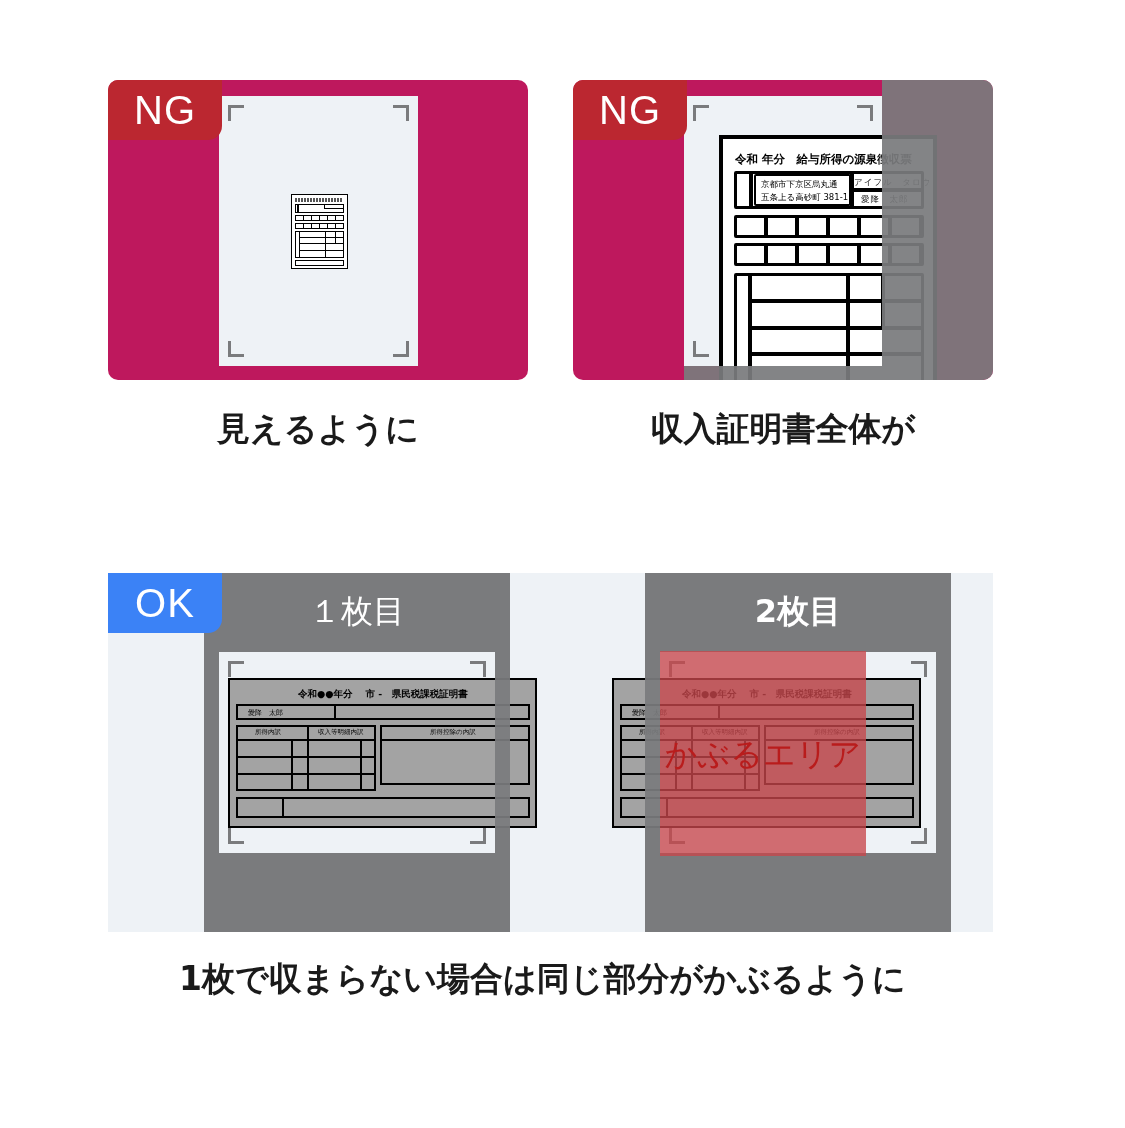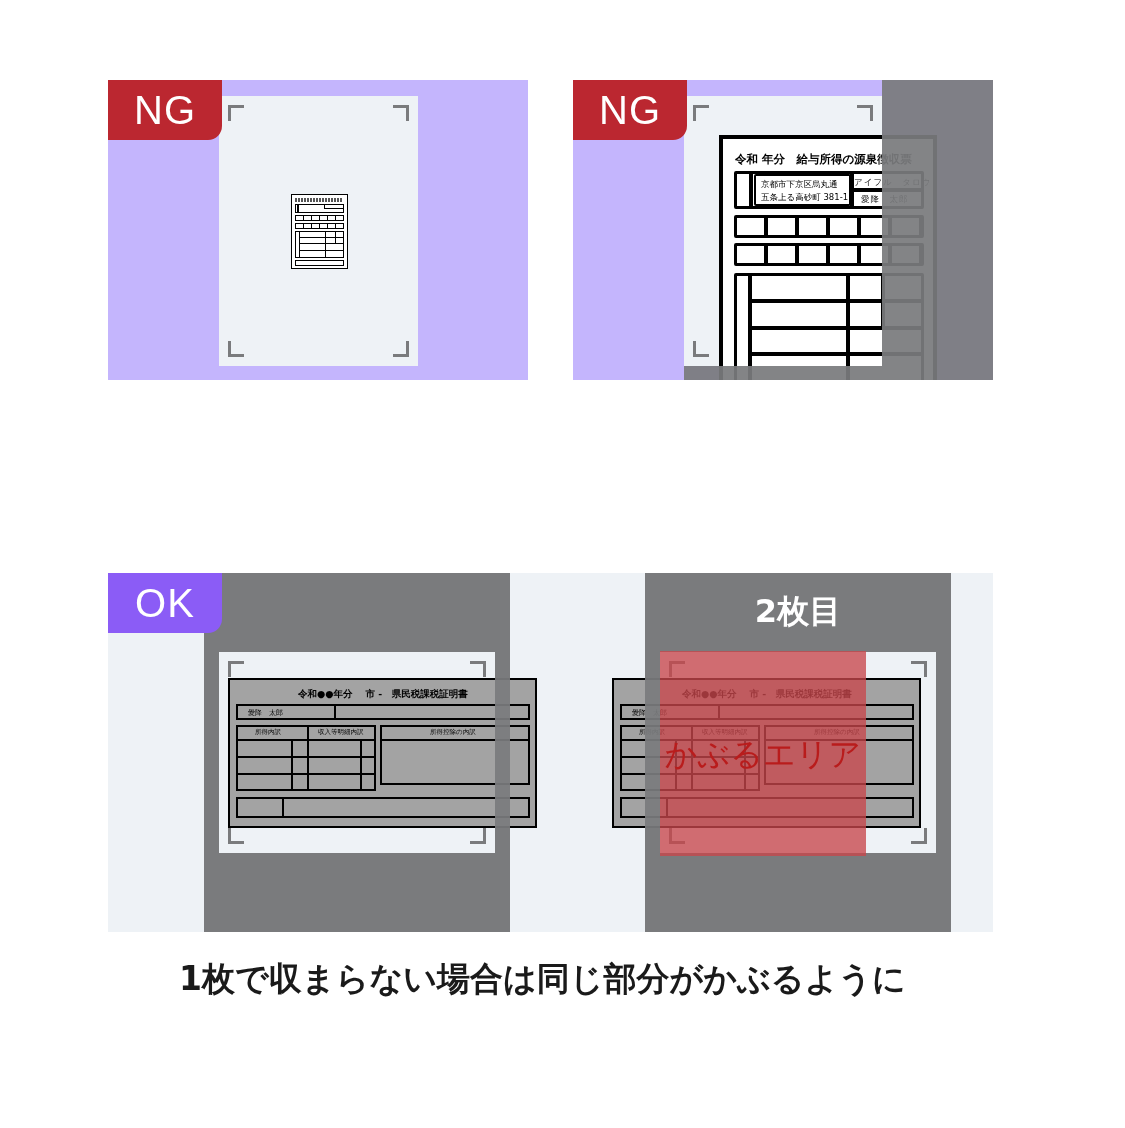--- a/index.html
+++ b/index.html
@@ -1,29 +1,29 @@
 <!DOCTYPE html>
 <html><head>
 <meta charset="utf-8">
 <style>
   * { box-sizing: border-box; margin: 0; padding: 0; }
   html, body { width: 1125px; height: 1128px; background: #ffffff; overflow: hidden; }
   body { position: relative; font-family: "DejaVu Sans", "Liberation Sans", sans-serif; color: #1a1a1a; }
 
   .abs { position: absolute; }
 
-  .panel { position: absolute; background: #c4b5fd; overflow: hidden; }
+  .panel { position: absolute; background: #be185d; overflow: hidden; border-radius: 10px; }
   .badge {
     position: absolute; left: 0; top: 0; width: 114px; height: 60px;
     border-bottom-right-radius: 14px; color: #fff;
     font-family: "Liberation Sans", sans-serif; font-size: 40px; line-height: 60px;
     text-align: center; letter-spacing: 1px; z-index: 5;
   }
   .badge.ng { background: #bb2730; }
-  .badge.ok { background: #8b5cf6; }
+  .badge.ok { background: #3b82f6; }
 
   .paper { position: absolute; background: #eef2f6; }
   .corner { position: absolute; width: 16px; height: 16px; border-color: #7a7b7d; border-style: solid; border-width: 0; }
   .corner.tl { border-top-width: 3px; border-left-width: 3px; }
   .corner.tr { border-top-width: 3px; border-right-width: 3px; }
   .corner.bl { border-bottom-width: 3px; border-left-width: 3px; }
   .corner.br { border-bottom-width: 3px; border-right-width: 3px; }
 
   .caption {
     position: absolute; text-align: center; font-weight: bold; font-size: 33px;
@@ -84,20 +84,21 @@
       <div class="b" style="left:3px; top:36px; width:49px; height:27px;"></div>
       <div class="b" style="left:7px; top:36px; width:27px; height:27px; border-width:0 1px;"></div>
       <div class="b" style="left:7px; top:42px; width:45px; height:7px; border-width:1px 0;"></div>
       <div class="b" style="left:7px; top:55px; width:45px; height:1px; border-width:1px 0 0 0;"></div>
       <div class="b" style="left:43px; top:36px; width:1px; height:13px; border-width:0 0 0 1px;"></div>
       <div class="b" style="left:3px; top:65px; width:49px; height:6px;"></div>
     </div>
   </div>
 </div>
 <div class="caption" style="left:108px; top:400px; width:420px;">
+  <div>見えるように</div>
 </div>
 
 <div class="panel" style="left:573px; top:80px; width:420px; height:300px;">
   <div class="badge ng">NG</div>
   <div class="paper" style="left:111px; top:16px; width:198px; height:270px;">
     <div class="corner tl" style="left:9px; top:9px;"></div>
     <div class="corner tr" style="right:9px; top:9px;"></div>
     <div class="corner bl" style="left:9px; bottom:9px;"></div>
     <div class="corner br" style="right:9px; bottom:9px;"></div>
   </div>
@@ -124,26 +125,28 @@
     <div class="vl" style="left:158px; top:134px; height:55px;"></div>
     <div class="hl" style="left:25px; top:160px; width:176px;"></div>
     <div class="hl" style="left:25px; top:187px; width:176px;"></div>
     <div class="hl" style="left:25px; top:213px; width:176px;"></div>
   </div>
 
   <div class="dim" style="left:309px; top:0; width:111px; height:300px;"></div>
   <div class="dim" style="left:111px; top:286px; width:198px; height:14px;"></div>
 </div>
 <div class="caption" style="left:573px; top:400px; width:420px;">
+  <div>収入証明書全体が</div>
 </div>
 
 <div class="abs" style="left:108px; top:573px; width:885px; height:359px; background:#eef2f6; overflow:hidden;">
   <div class="badge ok">OK</div>
 
   <div class="abs" style="left:96px; top:0; width:306px; height:359px; background:#7a7b7d;"></div>
+  <div class="sheet-label" style="left:96px; top:18px; width:306px;">１枚目</div>
   <div class="paper" style="left:111px; top:79px; width:276px; height:201px;">
     <div class="corner tl" style="left:9px; top:9px;"></div>
     <div class="corner tr" style="right:9px; top:9px;"></div>
     <div class="corner bl" style="left:9px; bottom:9px;"></div>
     <div class="corner br" style="right:9px; bottom:9px;"></div>
   </div>
 
   <div class="cert" style="left:120px; top:105px; width:309px; height:150px;">
     <div class="t title" style="left:68px; top:8px;">令和●●年分　 市 -　県民税課税証明書</div>
     <div class="box" style="left:6px; top:24px; width:294px; height:16px;"></div>

